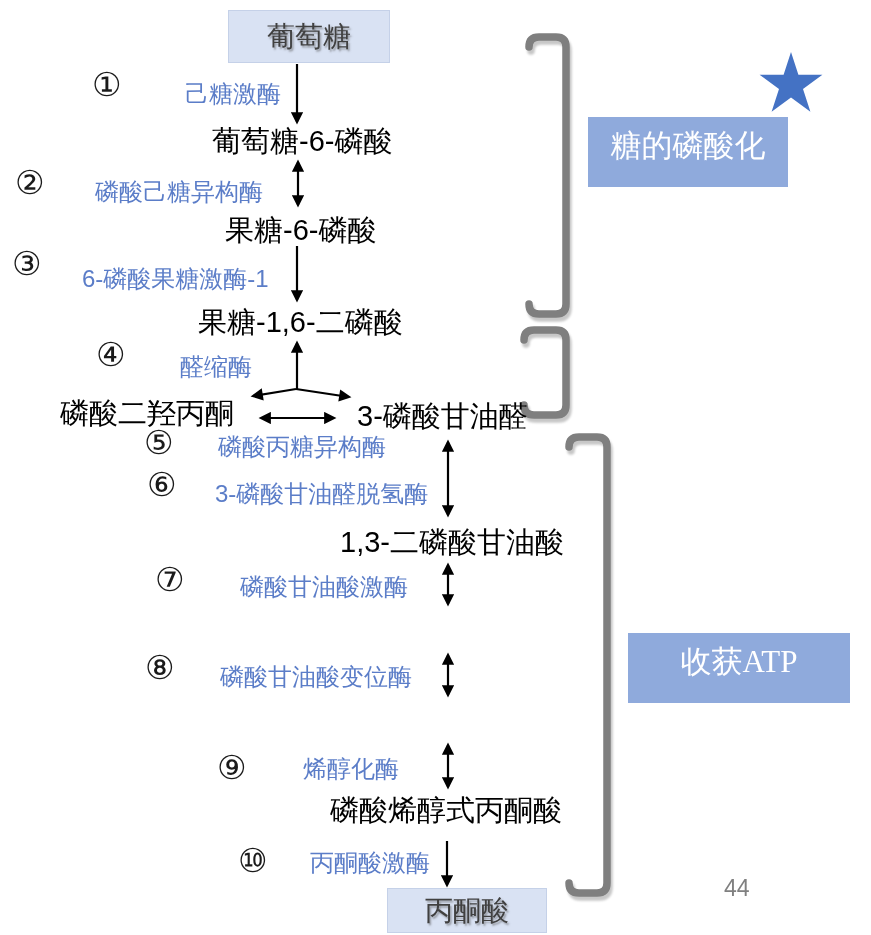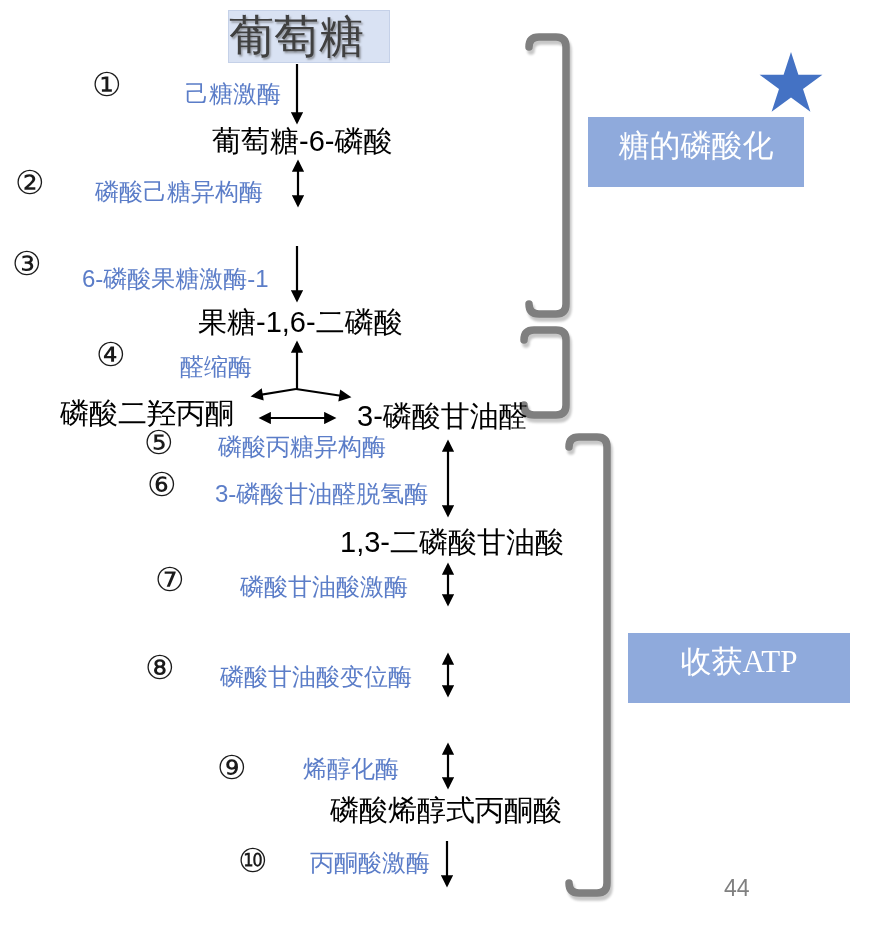--- a/index.html
+++ b/index.html
@@ -6,24 +6,24 @@
   #canvas{position:relative;width:871px;height:935px;overflow:hidden;
           background:var(--canvas-bg,#ffffff);
           font-family:"Liberation Sans",sans-serif;}
   #overlay{position:absolute;left:0;top:0;z-index:1;}
   .n{position:absolute;z-index:2;font-size:33px;line-height:1;white-space:nowrap;
      color:var(--step-number-text,#1a1a1a);}
   .e{position:absolute;z-index:2;font-size:24px;line-height:1.1;white-space:nowrap;
      color:var(--enzyme-text,#5b7dc8);}
   .m{position:absolute;z-index:2;font-size:29px;line-height:1.1;white-space:nowrap;
      color:var(--metabolite-text,#000000);}
-  .chembox{position:absolute;z-index:2;display:flex;align-items:center;justify-content:flex-start;
+  .chembox{position:absolute;z-index:2;display:flex;align-items:center;justify-content:center;
      background:var(--metabolite-box-bg,#d9e2f3);
      border:1px solid var(--metabolite-box-border,#c5d1e8);box-sizing:border-box;
-     font-size:45px;color:var(--box-label-text,#404040);
+     font-size:28px;color:var(--box-label-text,#404040);
      text-shadow:1.5px 2px 2px rgba(80,80,80,.5);white-space:nowrap;}
   .stage{position:absolute;z-index:2;display:flex;justify-content:center;align-items:flex-start;
      padding-top:8px;box-sizing:border-box;white-space:nowrap;
      background:var(--stage-box-bg,#8faadc);color:var(--stage-text,#ffffff);
      font-size:31px;font-family:"Liberation Serif",serif;}
   .pagenum{position:absolute;z-index:2;font-size:23px;line-height:1;
      color:var(--page-number-text,#808080);}
   .arrow{stroke:var(--arrow,#000000);stroke-width:2.2;fill:none;}
   .ah{fill:var(--arrow,#000000);}
   .bracket{stroke:var(--bracket,#7f7f7f);stroke-width:7.5;fill:none;
@@ -59,20 +59,23 @@
     <path class="bracket" d="M529 47 Q529 37 539 37 L556 37 Q566 37 566 47 L566 304 Q566 314 556 314 L539 314 Q529 314 529 304"></path>
     <path class="bracket" d="M524 340 Q524 330 534 330 L556 330 Q566 330 566 340 L566 405 Q566 415 556 415 L534 415 Q524 415 524 405"></path>
     <path class="bracket" d="M569 447 Q569 437 579 437 L597 437 Q607 437 607 447 L607 883 Q607 893 597 893 L579 893 Q569 893 569 883"></path>
 
     <path class="star" d="M791 52 L798.4 74.8 L822.4 74.8 L803 88.9 L810.4 111.7 L791 97.6 L771.6 111.7 L779 88.9 L759.6 74.8 L783.6 74.8 Z"></path>
   </svg>
 
   <div class="chembox" style="left:228px;top:10px;width:162px;height:53px">
     <span>葡萄糖</span>
   </div>
+  <div class="chembox" style="left:387px;top:888px;width:160px;height:45px">
+    <span>丙酮酸</span>
+  </div>
 
   <div class="n" style="left:92px;top:68px">①</div>
   <div class="n" style="left:15px;top:166px">②</div>
   <div class="n" style="left:12px;top:247px">③</div>
   <div class="n" style="left:96px;top:338px">④</div>
   <div class="n" style="left:144px;top:426px">⑤</div>
   <div class="n" style="left:147px;top:468px">⑥</div>
   <div class="n" style="left:155px;top:563px">⑦</div>
   <div class="n" style="left:145px;top:651px">⑧</div>
   <div class="n" style="left:217px;top:751px">⑨</div>
@@ -83,27 +86,28 @@
   <div class="e" style="left:82px;top:266px">6-磷酸果糖激酶-1</div>
   <div class="e" style="left:180px;top:354px">醛缩酶</div>
   <div class="e" style="left:218px;top:434px">磷酸丙糖异构酶</div>
   <div class="e" style="left:215px;top:481px">3-磷酸甘油醛脱氢酶</div>
   <div class="e" style="left:240px;top:574px">磷酸甘油酸激酶</div>
   <div class="e" style="left:220px;top:664px">磷酸甘油酸变位酶</div>
   <div class="e" style="left:303px;top:756px">烯醇化酶</div>
   <div class="e" style="left:310px;top:850px">丙酮酸激酶</div>
 
   <div class="m" style="left:212px;top:126px">葡萄糖-6-磷酸</div>
+  <div class="m" style="left:225px;top:215px">果糖-6-磷酸</div>
   <div class="m" style="left:198px;top:307px">果糖-1,6-二磷酸</div>
   <div class="m" style="left:60px;top:398px">磷酸二羟丙酮</div>
   <div class="m" style="left:357px;top:401px">3-磷酸甘油醛</div>
   <div class="m" style="left:340px;top:527px">1,3-二磷酸甘油酸</div>
   <div class="m" style="left:330px;top:795px">磷酸烯醇式丙酮酸</div>
 
-  <div class="stage" style="left:588px;top:117px;width:216px;height:70px">
+  <div class="stage" style="left:588px;top:117px;width:200px;height:70px">
     <span>糖的磷酸化</span>
   </div>
   <div class="stage" style="left:628px;top:633px;width:222px;height:70px">
     <span>收获ATP</span>
   </div>
 
   <div class="pagenum" style="left:724px;top:877px">44</div>
 
 </div>
 

